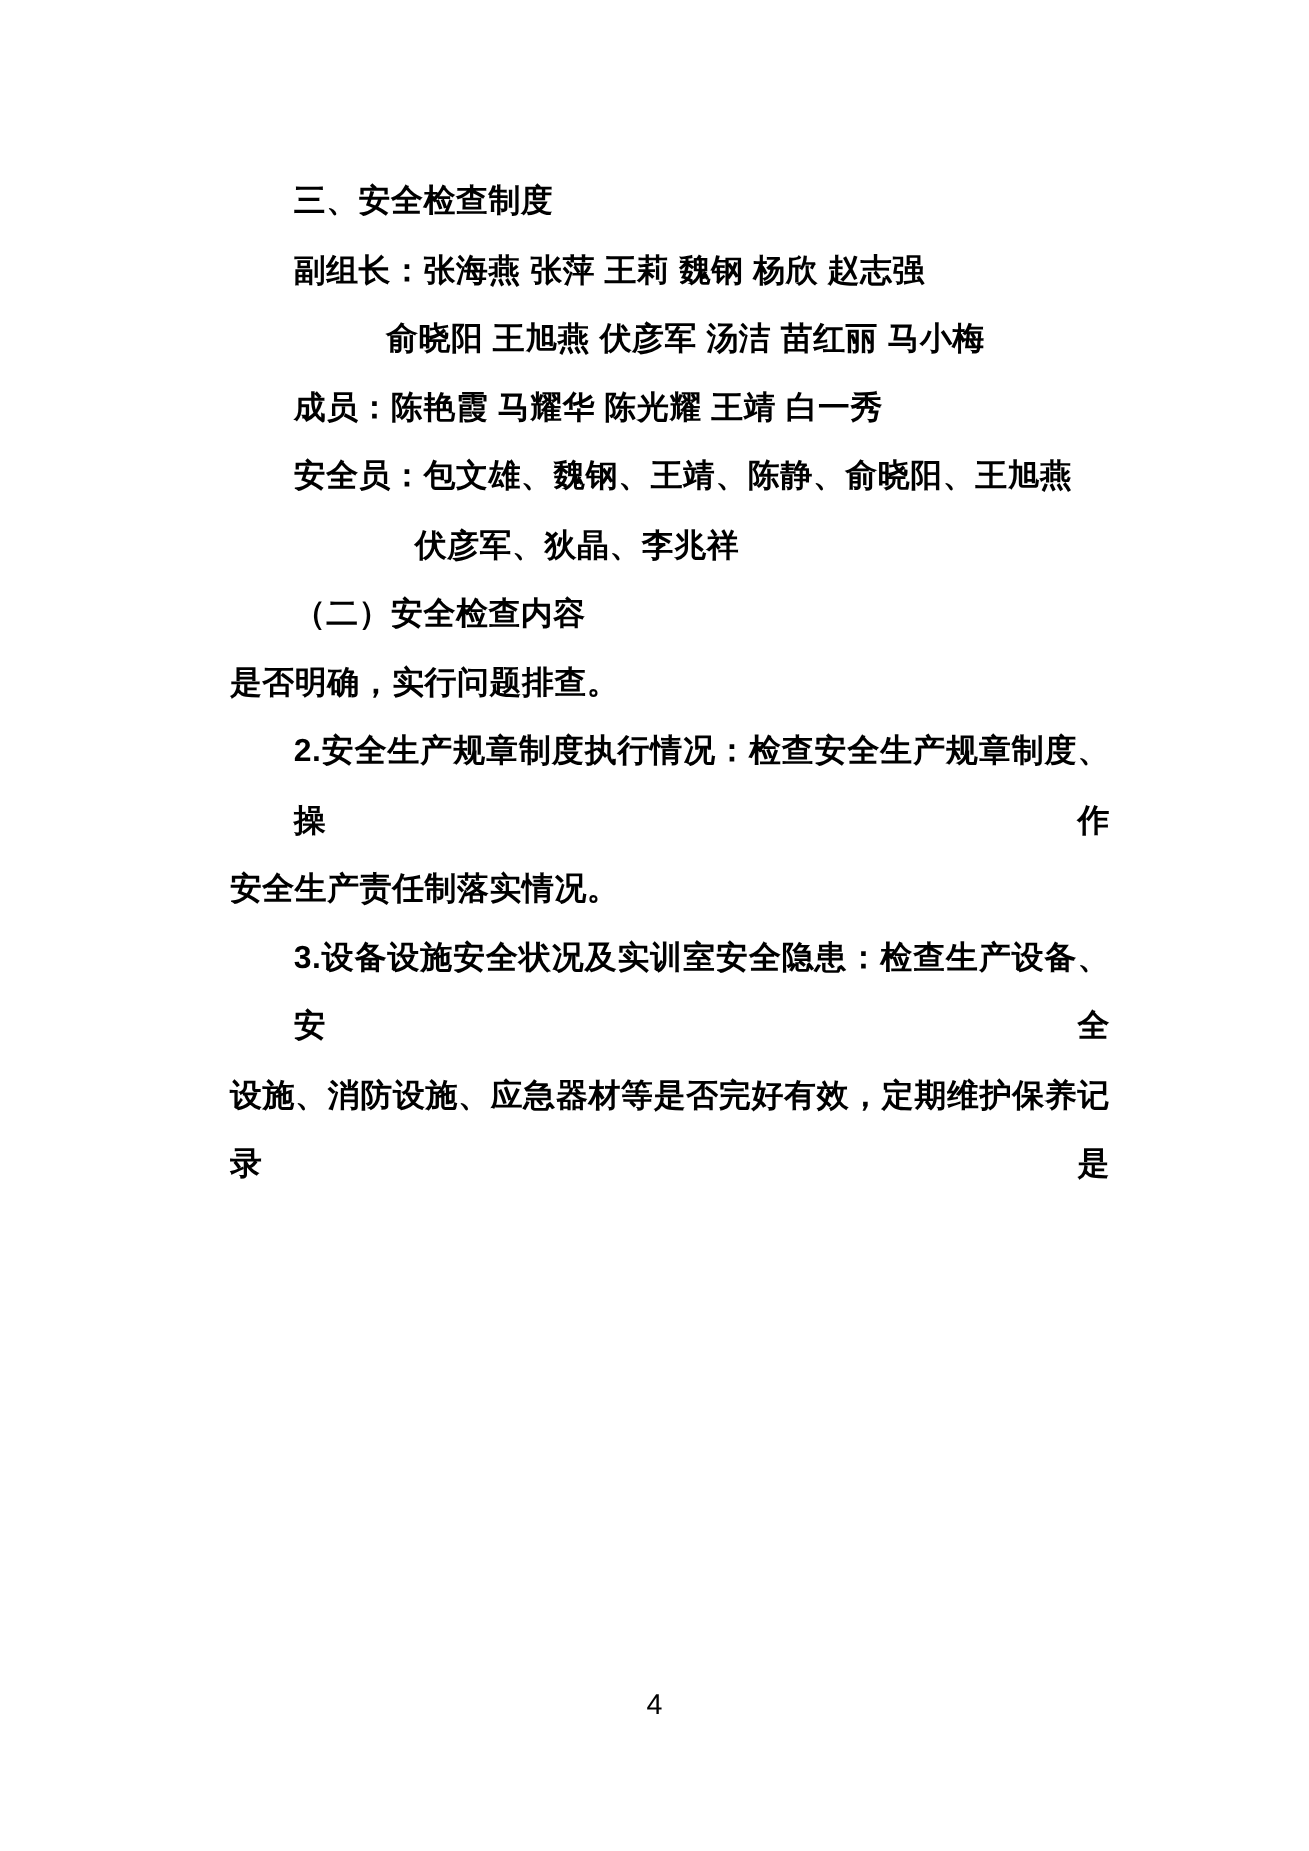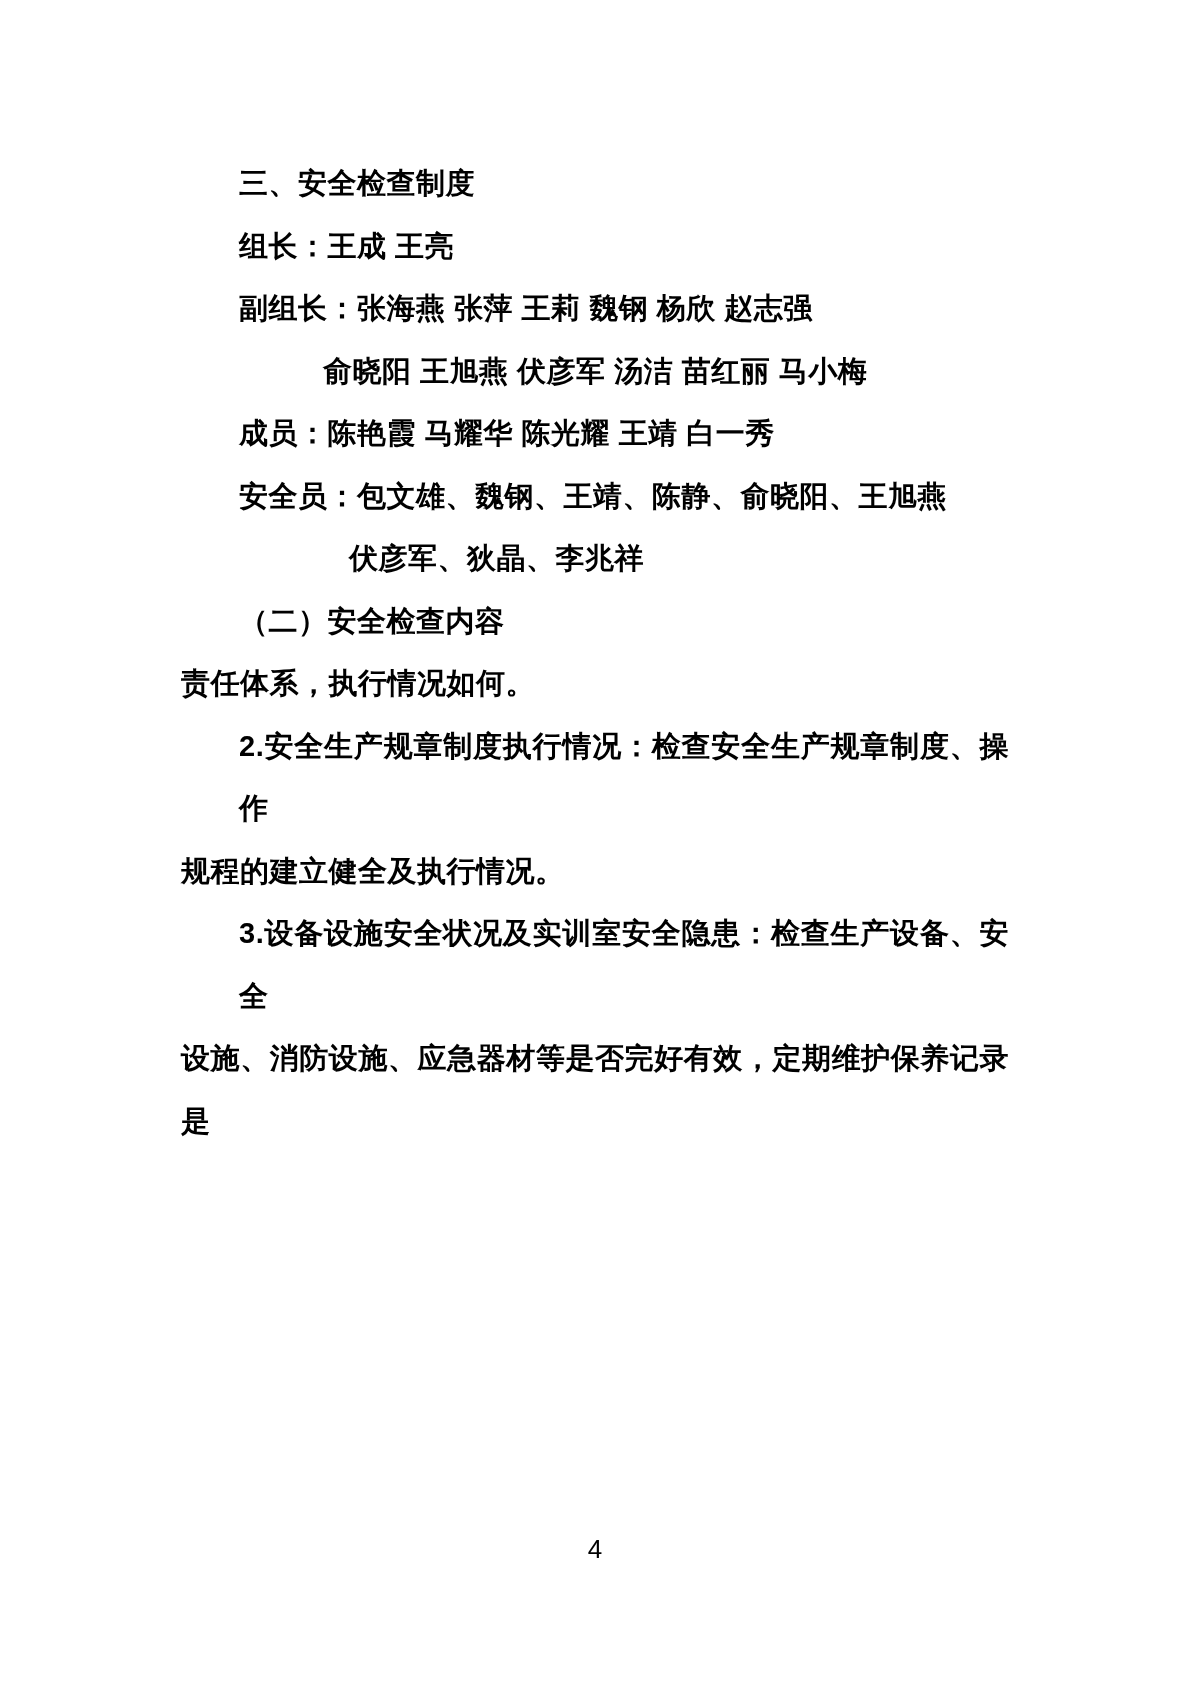--- a/index.html
+++ b/index.html
@@ -15,21 +15,21 @@
   .textblock {
     position: absolute;
     left: 181px;
     top: 152px;
     width: 828px;
     font-size: 29px;
     font-weight: 700;
     line-height: 62.5px;
     letter-spacing: 0.5px;
   }
-  .line { min-height: 62.5px; }
+  .line { min-height: 62.5px; margin-left: 28px; }
   .indent { padding-left: 58px; }
   .jf { text-align: justify; text-align-last: justify; }
   .hang-members { padding-left: 142px; }
   .hang-safety { padding-left: 168px; }
   .page-number {
     position: absolute;
     top: 1534px;
     left: 0;
     width: 100%;
     text-align: center;
@@ -41,43 +41,42 @@
 </head>
 <body>
 
 <div class="page">
   <div class="textblock">
 
     <div class="line indent">三、安全检查制度</div>
 
 
 
-    <div class="line indent">组长：王成 王亮</div>
 
     <div class="line indent">副组长：张海燕 张萍 王莉 魏钢 杨欣 赵志强</div>
 
     <div>
       <div class="line hang-members">俞晓阳 王旭燕 伏彦军 汤洁 苗红丽 马小梅</div>
       <div class="line indent">成员：陈艳霞 马耀华 陈光耀 王靖 白一秀</div>
     </div>
 
     <div>
       <div class="line indent">安全员：包文雄、魏钢、王靖、陈静、俞晓阳、王旭燕</div>
       <div class="line hang-safety">伏彦军、狄晶、李兆祥</div>
     </div>
 
     <div class="line indent">（二）安全检查内容</div>
 
     <div>
-      <div class="line">责任体系，执行情况如何。</div>
+      <div class="line">是否明确，实行问题排查。</div>
     </div>
 
     <div>
       <div class="line indent jf">2.安全生产规章制度执行情况：检查安全生产规章制度、操作</div>
-      <div class="line">规程的建立健全及执行情况。</div>
+      <div class="line">安全生产责任制落实情况。</div>
     </div>
 
     <div>
       <div class="line indent jf">3.设备设施安全状况及实训室安全隐患：检查生产设备、安全</div>
       <div class="line jf">设施、消防设施、应急器材等是否完好有效，定期维护保养记录是</div>
 
     </div>
 
   </div>
 

